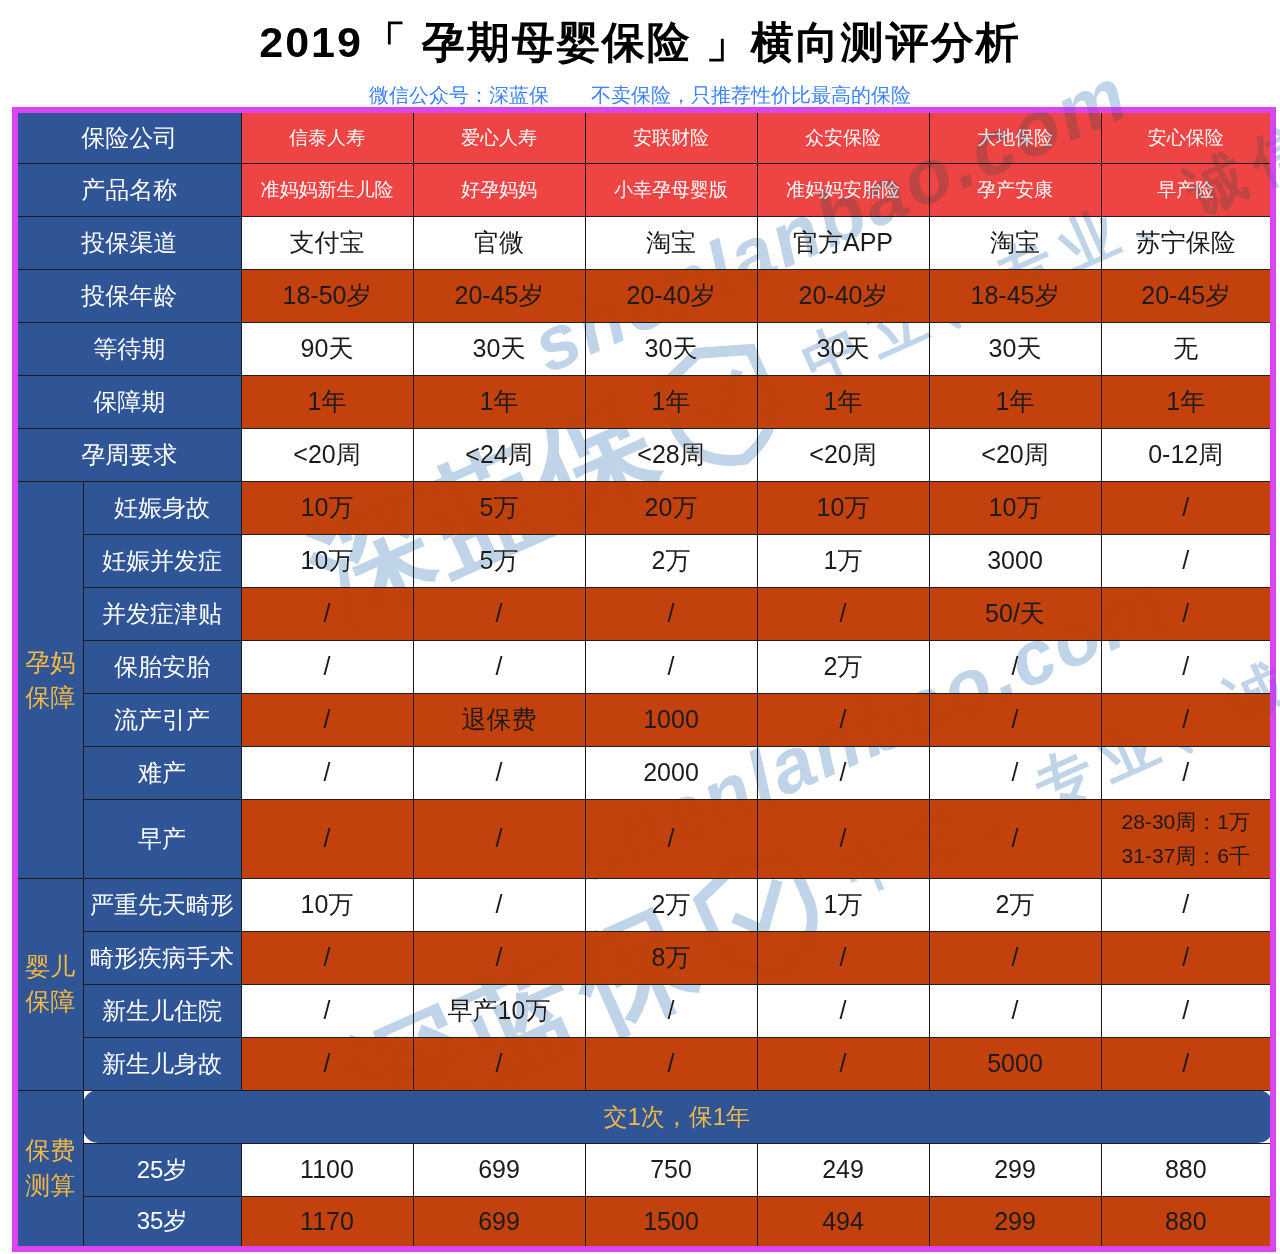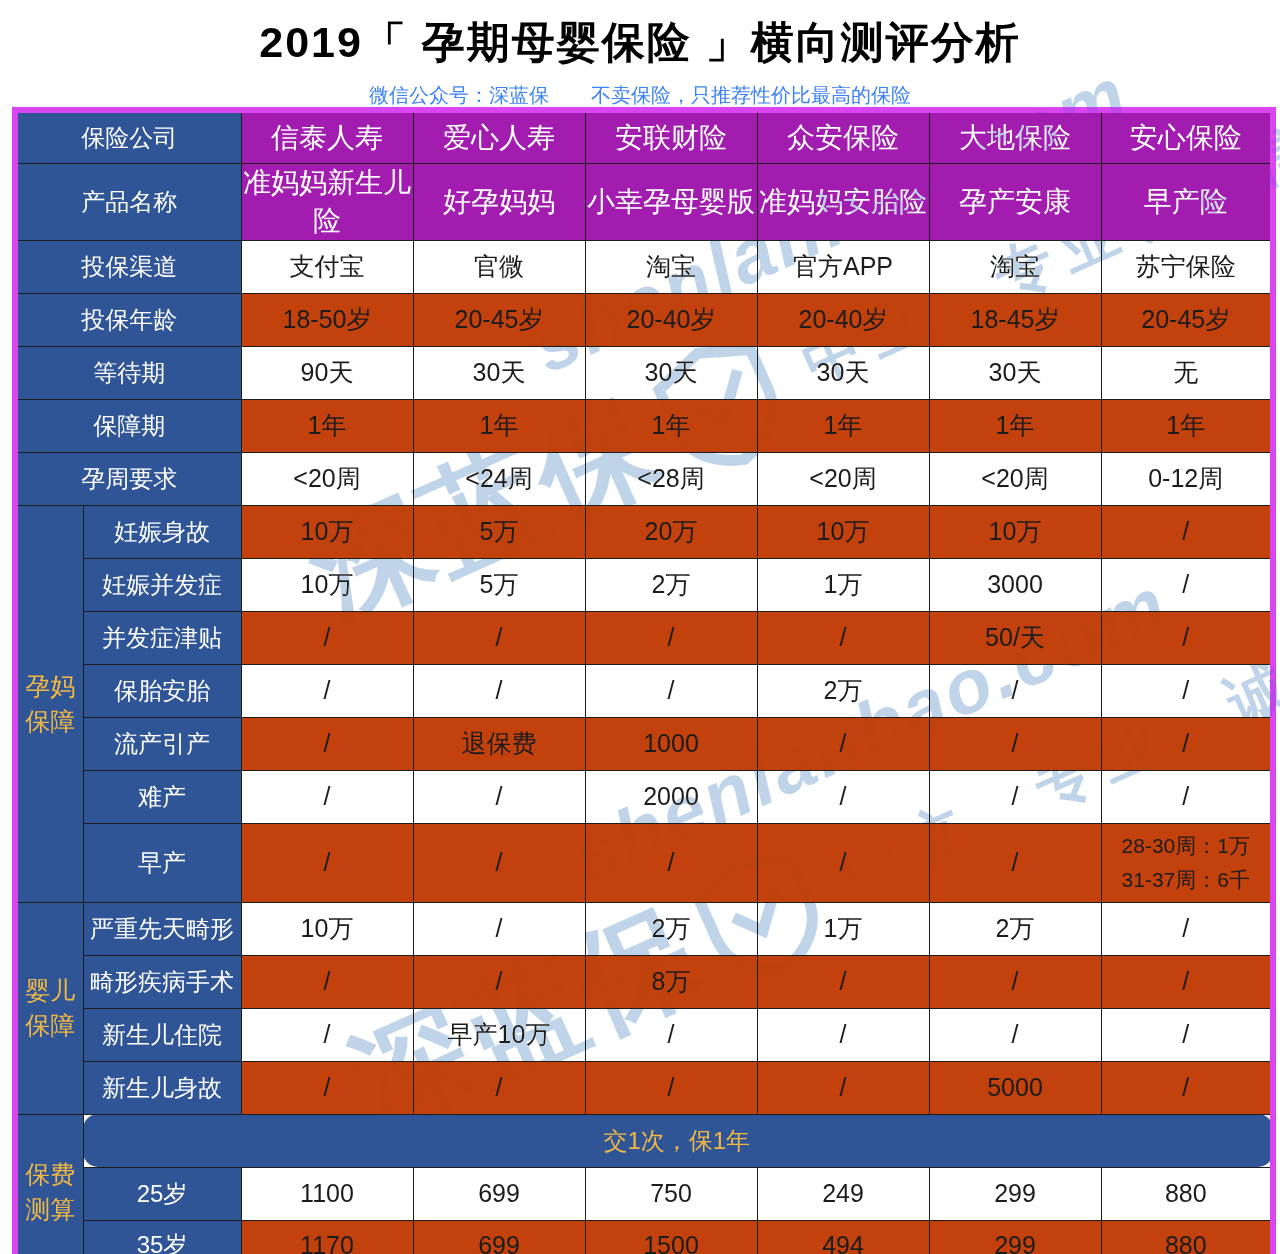--- a/index.html
+++ b/index.html
@@ -9,21 +9,21 @@
   .title{margin-top:14px;text-align:center;font-size:43px;font-weight:700;color:#000;letter-spacing:2px;}
   .subtitle{margin-top:10px;text-align:center;font-size:20px;color:#3b82f6;}
   .subtitle .gap{display:inline-block;width:42px;}
 
   table.cmp{position:absolute;left:12px;top:107px;width:1258px;border-collapse:collapse;table-layout:fixed;
             border:6px solid #d946ef;}
   table.cmp td{border:1px solid #1c1c1c;text-align:center;vertical-align:middle;padding:0;overflow:hidden;}
   tr.r{height:53px;}
   tr.r-tall{height:79px;}
 
-  .hd{background:#a21caf;color:#ffffff;font-size:28px;}
+  .hd{background:#ef4444;color:#ffffff;font-size:19px;}
   .lbl{background:#2F5597;color:#ffffff;font-size:24px;}
   .grp{background:#2F5597;color:#F2B843;font-size:25px;line-height:1.4;word-break:break-all;padding:0 9px;}
   .val{background:#ffffff;color:#1c1c1c;font-size:25px;}
   tr.alt .val{background:#c2410c;}
   .banner{background:#2F5597;color:#F2B843;font-size:24px;border-radius:15px;}
   .multiline{white-space:pre-line;font-size:21px;line-height:1.6;margin-left:40px;}
 
   
   .wm{position:absolute;color:#BFD4E9;mix-blend-mode:darken;pointer-events:none;z-index:5;
       transform:rotate(-24deg);transform-origin:left top;white-space:nowrap;}

